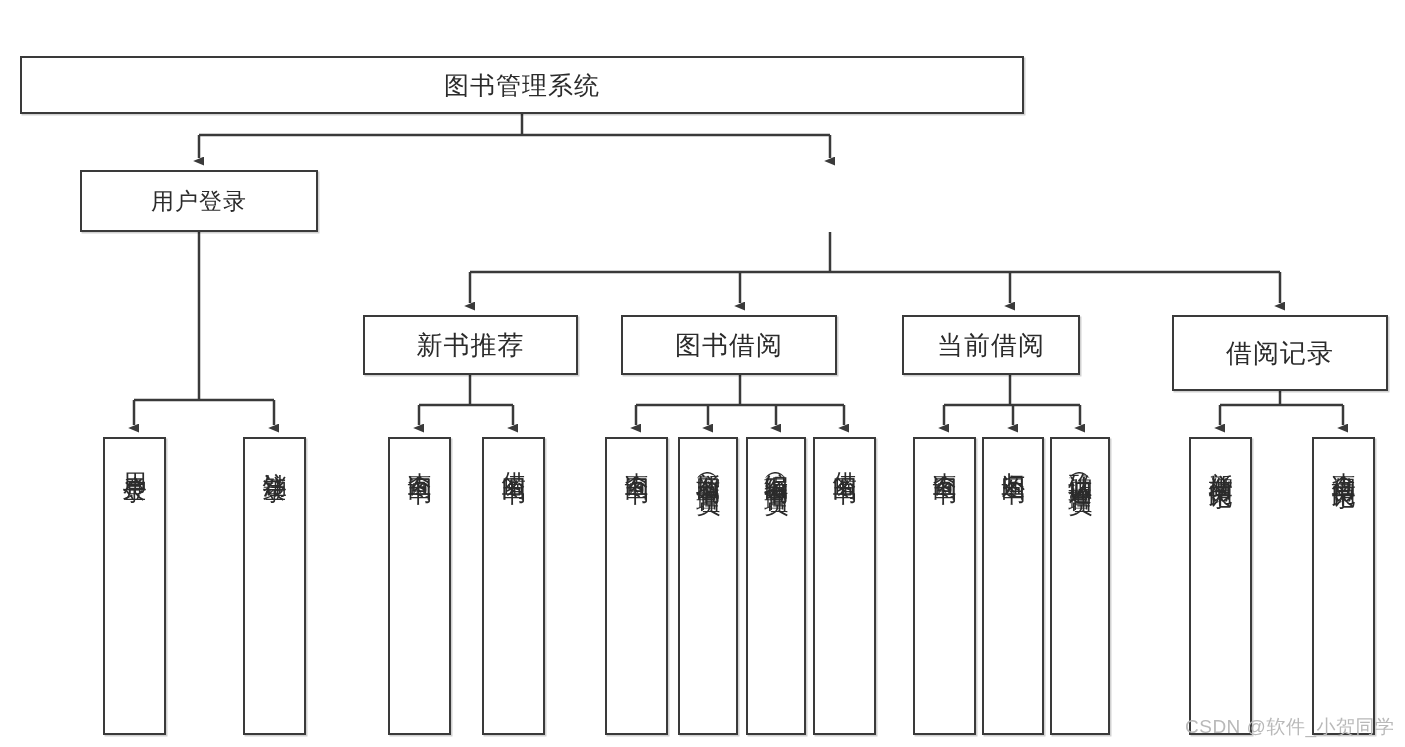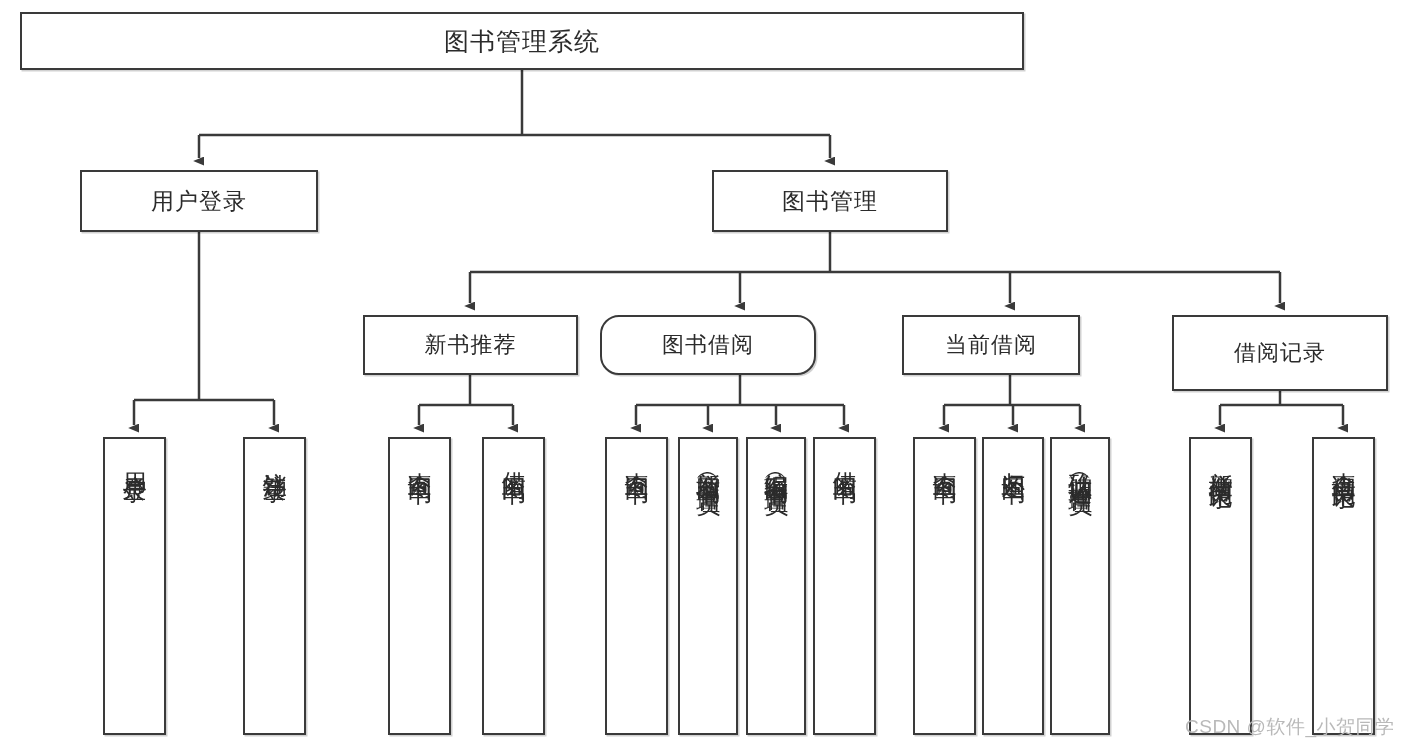--- a/index.html
+++ b/index.html
@@ -27,25 +27,25 @@
     justify-content: center;
     color: #2b2b2b;
     box-shadow: 1.5px 1.5px 0 rgba(0,0,0,0.18);
   }
   .node-label {
     display: block;
     white-space: nowrap;
     letter-spacing: 1px;
   }
   
-  .lvl-root { font-size: 25px; }
+  .lvl-root { font-size: 25px; margin-top: 44px; }
   
   .lvl-2 { font-size: 23px; }
   
-  .lvl-3 { font-size: 22px; }
+  .lvl-3 { font-size: 26px; }
   
   .leaf .node-label {
     writing-mode: vertical-rl;
     text-orientation: upright;
     font-size: 24px;
     line-height: 1.18;
     letter-spacing: 3px;
     white-space: normal;
     max-height: 270px;
   }
@@ -128,28 +128,25 @@
     <path class="edge-line" d="M 1343,405 L 1343,425" marker-end="url(#arrow)"></path>
   </svg>
 
   <div class="node lvl-root" style="left:20px;top:12px;width:1004px;height:58px;">
     <span class="node-label">图书管理系统</span>
   </div>
 
   <div class="node lvl-2" style="left:80px;top:170px;width:238px;height:62px;">
     <span class="node-label">用户登录</span>
   </div>
-  <div class="node lvl-2" style="left:712px;top:170px;width:236px;height:62px;">
-    <span class="node-label">图书管理</span>
-  </div>
 
   <div class="node lvl-3" style="left:363px;top:315px;width:215px;height:60px;">
     <span class="node-label">新书推荐</span>
   </div>
-  <div class="node lvl-3" style="left:600px;top:315px;width:216px;height:60px;border-radius:19px;">
+  <div class="node lvl-3" style="left:621px;top:315px;width:216px;height:60px;">
     <span class="node-label">图书借阅</span>
   </div>
   <div class="node lvl-3" style="left:902px;top:315px;width:178px;height:60px;">
     <span class="node-label">当前借阅</span>
   </div>
   <div class="node lvl-3" style="left:1172px;top:315px;width:216px;height:76px;">
     <span class="node-label">借阅记录</span>
   </div>
 
   <div class="node leaf" style="left:103px;top:437px;width:63px;height:298px;">

